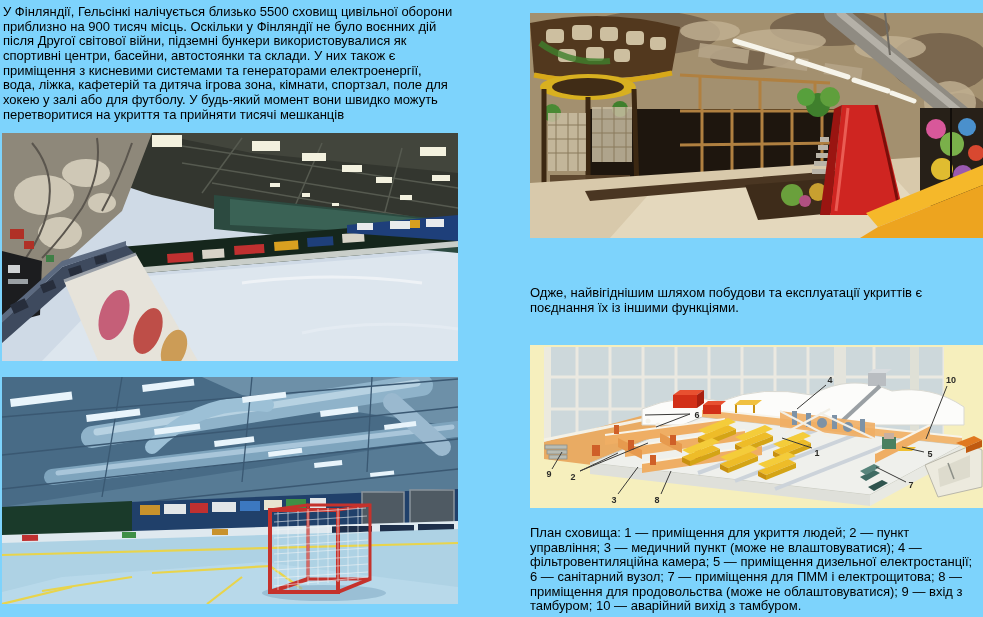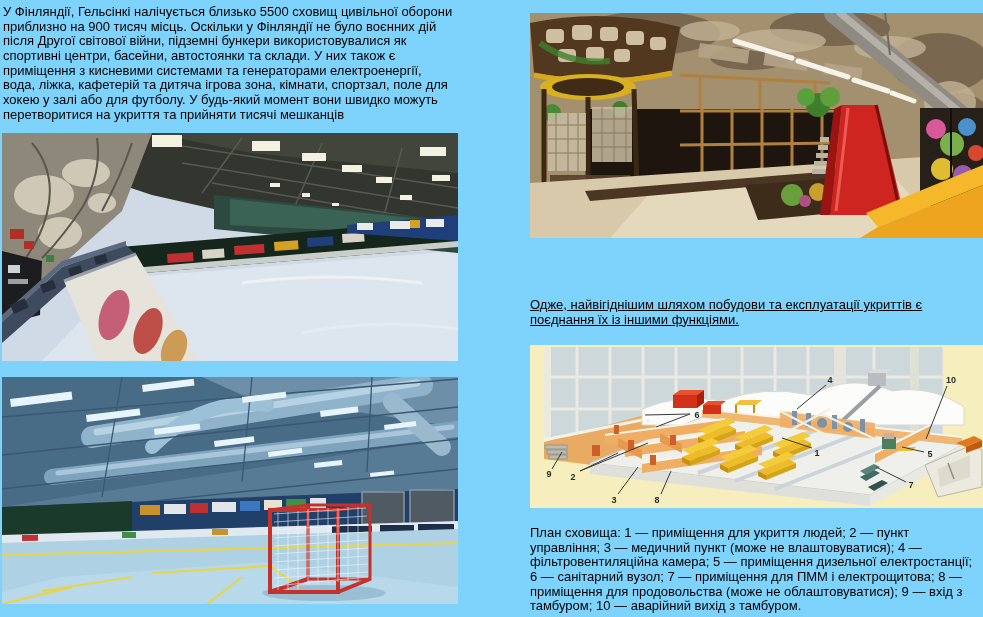--- a/index.html
+++ b/index.html
@@ -357,21 +357,21 @@
         <circle cx="433" cy="162" r="10" fill="#9a5ab0"></circle>
           <circle cx="446" cy="140" r="8" fill="#d84830"></circle>
       </g>
       <line x1="421" y1="95" x2="421" y2="193" stroke="#120e0a" stroke-width="2"></line>
 
       <polygon points="336,200 453,152 453,172 348,214" fill="#f5b82a"></polygon>
       <polygon points="348,214 453,172 453,225 330,225" fill="#eda41f"></polygon>
     </svg>
   </div>
 
-  <div class="txt" style="left:530px;top:298px;width:453px;text-decoration:underline;">Одже, найвігіднішим шляхом побудови та експлуатації укриттів є поєднання їх із іншими функціями.</div>
+  <div class="txt" style="left:530px;top:286px;width:453px;">Одже, найвігіднішим шляхом побудови та експлуатації укриттів є поєднання їх із іншими функціями.</div>
 
   <div class="diagram" style="left:530px;top:345px;width:453px;height:163px;">
     <svg viewBox="0 0 453 163" preserveAspectRatio="none">
       <rect width="453" height="163" fill="#f6efbd"></rect>
 
       <rect x="14" y="2" width="400" height="95" fill="#cdd8db"></rect>
       <g stroke="#ebe9e1" stroke-width="3">
         <line x1="47" y1="2" x2="47" y2="97"></line>
           <line x1="80" y1="2" x2="80" y2="97"></line>
         <line x1="113" y1="2" x2="113" y2="97"></line>

